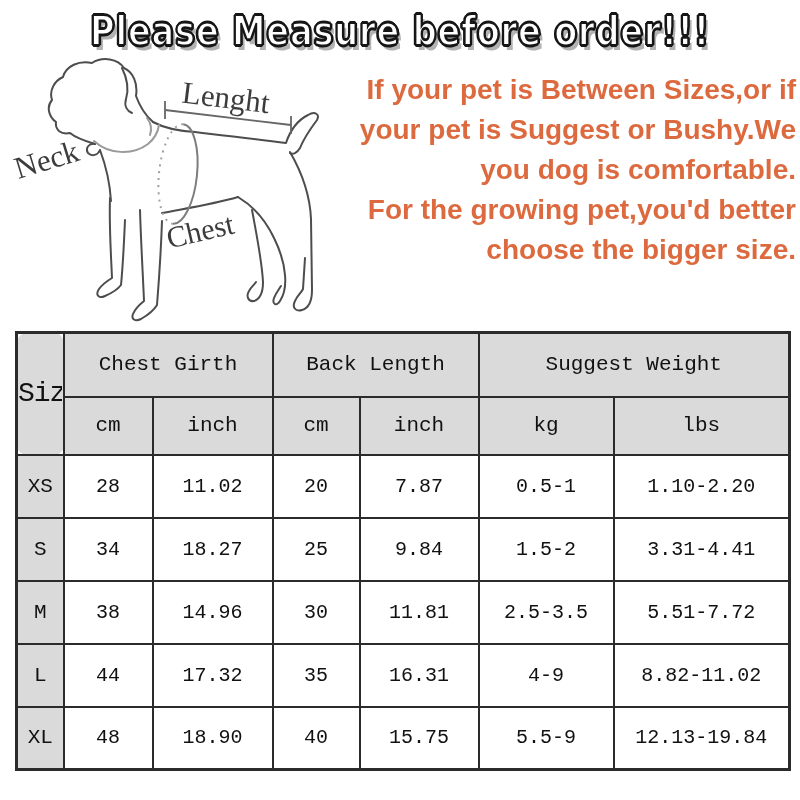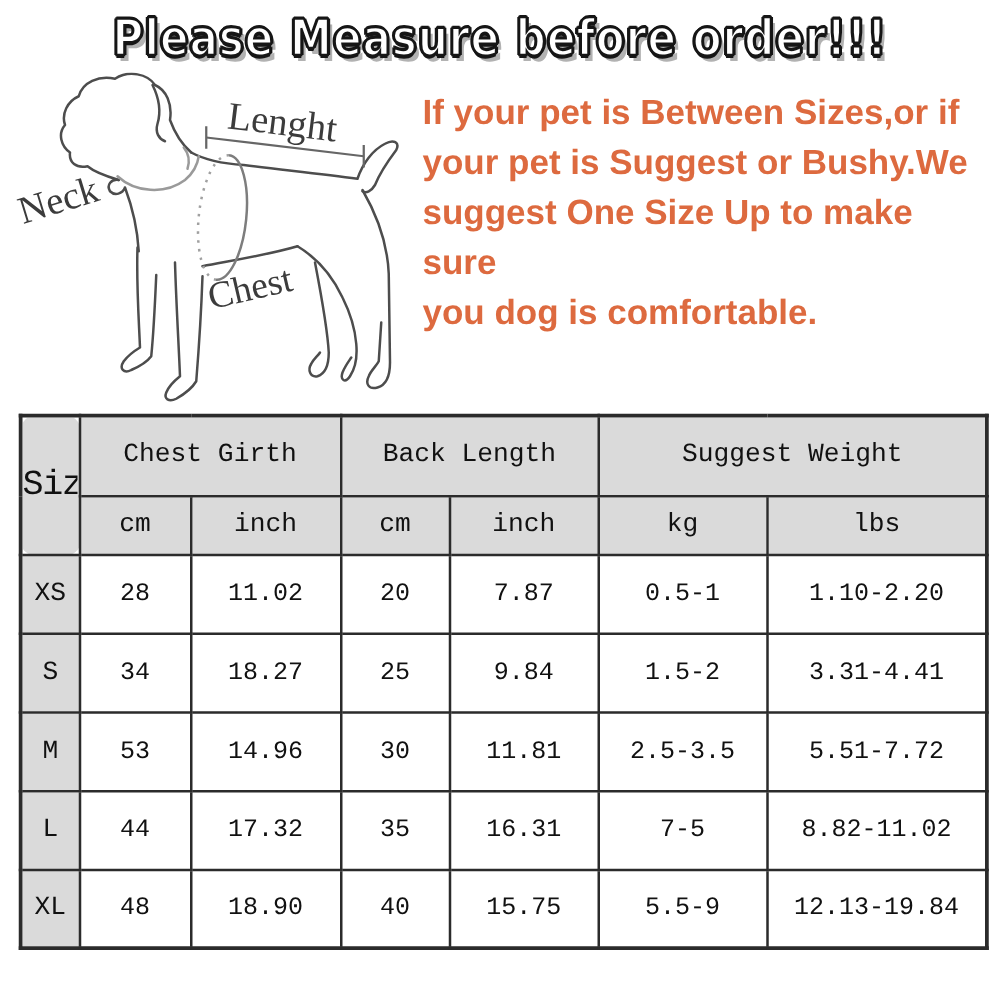--- a/index.html
+++ b/index.html
@@ -28,37 +28,37 @@
   .fig-label{
     position:absolute;font-family:"Liberation Serif",serif;color:#3c3c3c;
     white-space:nowrap;
   }
   .lbl-neck{left:14px;top:84px;font-size:31px;transform:rotate(-17deg);}
   .lbl-length{left:182px;top:22px;font-size:31px;transform:rotate(7deg);}
   .lbl-chest{left:166px;top:156px;font-size:30px;transform:rotate(-13deg);}
   
   .notice{
     position:absolute;left:338px;top:70px;width:458px;
-    text-align:left;color:var(--notice,#DD6A3F);
+    text-align:right;color:var(--notice,#DD6A3F);
     font-size:28px;line-height:40px;font-weight:bold;
   }
   
   .size-table{
     position:absolute;left:15px;top:331px;width:773px;
     border-collapse:collapse;table-layout:fixed;
     font-family:"Liberation Mono","DejaVu Sans Mono",monospace;color:#111;
     border:3px solid var(--table-border,#2b2b2b);
   }
   .size-table td,.size-table th{
     border:2px solid var(--table-border,#2b2b2b);
     text-align:center;vertical-align:middle;font-weight:normal;
     padding:0;overflow:hidden;
   }
   .row-group{height:64px;}
-  .row-sub{height:47px;}
+  .row-sub{height:58px;}
   .row-data{height:63px;}
   .hdr{background:var(--table-header-bg,#dadada);font-size:21px;}
   .size-head{
     background:var(--table-header-bg,#dadada);
     text-align:left;font-size:28px;padding-left:1px;letter-spacing:-1px;border-radius:10px;
   }
   .size-col{background:var(--table-header-bg,#dadada);font-size:21px;}
   .cell{font-size:20px;background:#ffffff;margin-left:40px;}
 </style>
 </head>
@@ -107,22 +107,23 @@
     </g>
   </svg>
   <div class="fig-label lbl-neck">Neck</div>
   <div class="fig-label lbl-length">Lenght</div>
   <div class="fig-label lbl-chest">Chest</div>
 </div>
 
 <div class="notice">
   <div>If your pet is Between Sizes,or if</div>
   <div>your pet is Suggest or Bushy.We</div>
-  <div>suggest One Size Up to make sure</div>
   <div>you dog is comfortable.</div>
+  <div>For the growing pet,you'd better</div>
+  <div>choose the bigger size.</div>
 </div>
 
 <table class="size-table">
   <colgroup>
     <col style="width:47px">
       <col style="width:89px">
       <col style="width:120px">
     <col style="width:87px">
       <col style="width:119px">
       <col style="width:135px">
@@ -156,34 +157,34 @@
     <td class="size-col">S</td>
     <td class="cell">34</td>
     <td class="cell">18.27</td>
     <td class="cell">25</td>
     <td class="cell">9.84</td>
     <td class="cell">1.5-2</td>
     <td class="cell">3.31-4.41</td>
   </tr>
   <tr class="row-data">
     <td class="size-col">M</td>
-    <td class="cell">53</td>
+    <td class="cell">38</td>
     <td class="cell">14.96</td>
     <td class="cell">30</td>
     <td class="cell">11.81</td>
     <td class="cell">2.5-3.5</td>
     <td class="cell">5.51-7.72</td>
   </tr>
   <tr class="row-data">
     <td class="size-col">L</td>
     <td class="cell">44</td>
     <td class="cell">17.32</td>
     <td class="cell">35</td>
     <td class="cell">16.31</td>
-    <td class="cell">7-5</td>
+    <td class="cell">4-9</td>
     <td class="cell">8.82-11.02</td>
   </tr>
   <tr class="row-data">
     <td class="size-col">XL</td>
     <td class="cell">48</td>
     <td class="cell">18.90</td>
     <td class="cell">40</td>
     <td class="cell">15.75</td>
     <td class="cell">5.5-9</td>
     <td class="cell">12.13-19.84</td>

